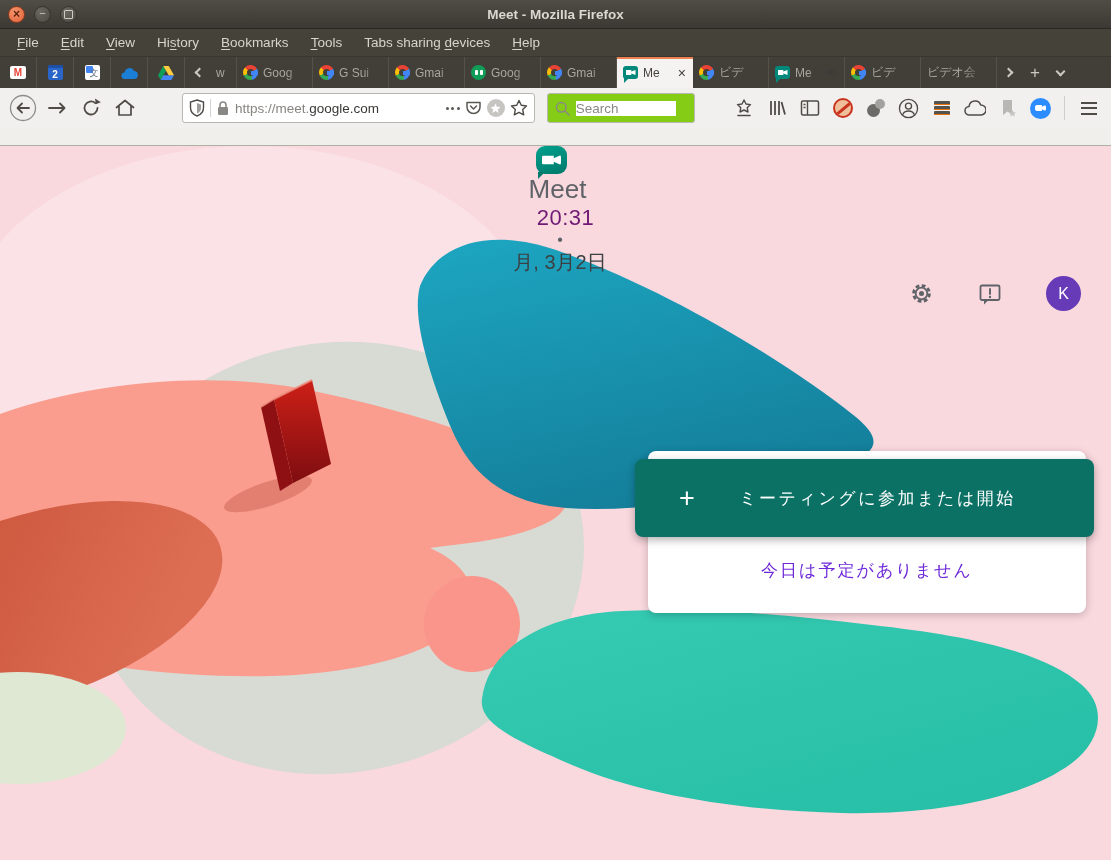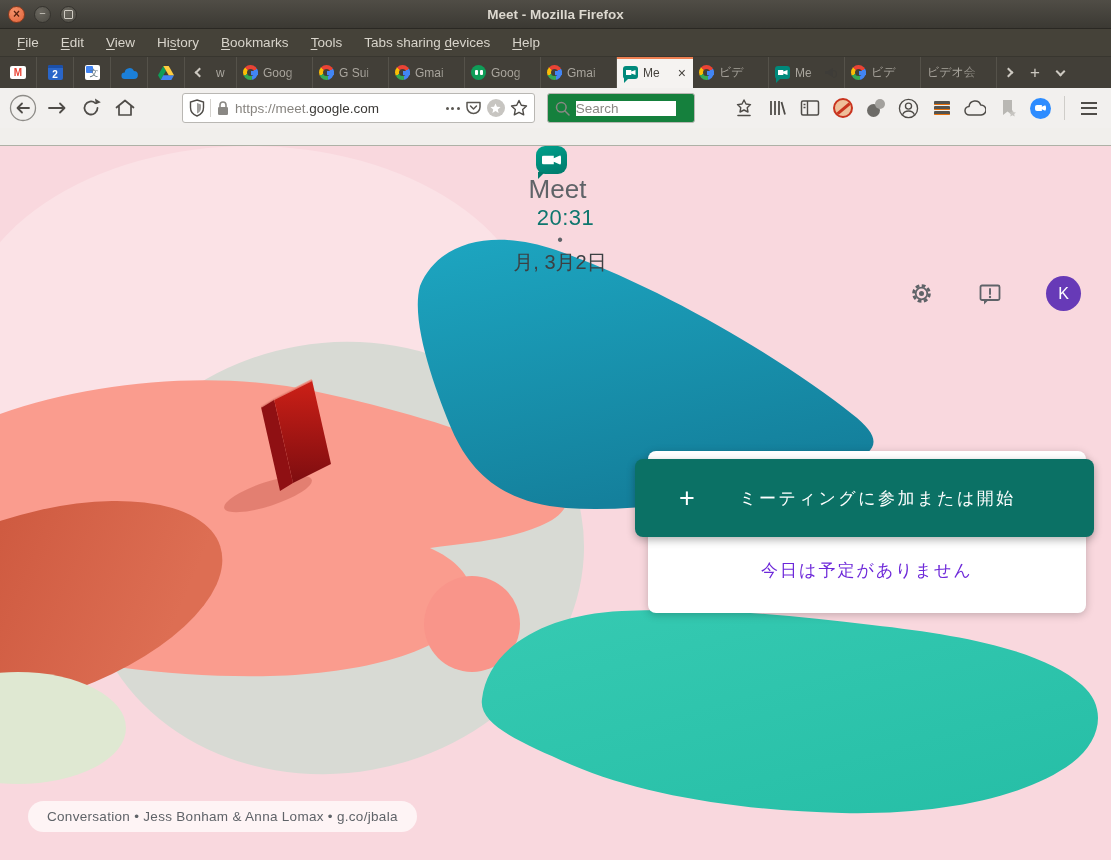--- a/index.html
+++ b/index.html
@@ -76,21 +76,21 @@
             display:flex; align-items:center; padding:0 6px; gap:5px; margin-left:38px;justify-content:flex-end; }
   .url-sep { width:1px; height:18px; background:#d4d2ce; }
   .url-text { flex:1; font-size:13.5px; white-space:nowrap; overflow:hidden;
               -webkit-mask-image:linear-gradient(90deg,#000 80%,transparent 98%);
               mask-image:linear-gradient(90deg,#000 80%,transparent 98%); }
   .url-dim { color:#87847f; }
   .url-host { color:#3b3936; }
   .dots3 { display:flex; gap:2.5px; }
   .dots3 i { width:3px; height:3px; border-radius:50%; background:#5a5752; }
   .graystar { width:18px; height:18px; border-radius:50%; background:#c7c5c1; display:flex; align-items:center; justify-content:center; }
-  .searchbar { width:152px; height:30px; background:#15803d; border:1px solid #b9b7b3; border-radius:3px;
+  .searchbar { width:152px; height:30px; background:#84cc16; border:1px solid #b9b7b3; border-radius:3px;
                display:flex; align-items:center; padding:0 7px; gap:6px; margin-left:8px; }
   .searchbar input { border:none; outline:none; width:100px; font-size:13.5px; color:#3b3936; font-family:inherit; }
   .searchbar input::placeholder { color:#8a8884; }
   .toolicons { display:flex; align-items:center; gap:4px; margin-left:30px; }
   .toolicon { width:29px; height:29px; display:flex; align-items:center; justify-content:center; flex:none; }
   .vsep { width:1px; height:24px; background:#cfcdc9; margin:0 5px; }
   .hamb { display:flex; flex-direction:column; gap:3.5px; }
   .hamb i { width:16px; height:2px; background:#4f4c48; }
   .icon-ban { width:20px; height:20px; border-radius:50%; border:2.5px solid #c9331e; background:rgba(235,130,50,.45); position:relative; overflow:hidden;}
   .icon-ban::after { content:""; position:absolute; left:-2px; top:6px; width:24px; height:3px; background:#c9331e; transform:rotate(-40deg); }
@@ -110,21 +110,21 @@
   .content { position:relative; height:713px; overflow:hidden; background:#f9d8de; }
   .artwork { position:absolute; inset:0; }
 
   .meet-header { position:absolute; top:0; left:0; right:0; height:68px; display:flex; align-items:center; padding:0 30px 0 22px; z-index:5;flex-direction:column; }
   .meet-logo { position:relative; width:31px; height:28px; border-radius:9px; background:linear-gradient(160deg,#00a18c,#00796b); flex:none; }
   .meet-logo::before { content:""; position:absolute; left:2px; bottom:-5px; width:0; height:0;
                        border-top:7px solid #00796b; border-right:7px solid transparent; }
   .meet-logo::after { content:""; position:absolute; top:9px; left:6px; width:19px; height:10px; background:#fff;
                       clip-path:polygon(0 8%,62% 8%,62% 32%,100% 0,100% 100%,62% 68%,62% 92%,0 92%); border-radius:2px; }
   .brand { font-size:26px; color:#5f6368; margin-left:12px; }
-  .clock { font-size:22px; color:#0f766e; margin-left:28px; letter-spacing:.5px; }
+  .clock { font-size:22px; color:#701a75; margin-left:28px; letter-spacing:.5px; }
   .hdr-sep { font-size:16px; color:#5f6368; margin-left:17px; }
   .hdr-date { font-size:20px; color:#3c4043; margin-left:17px; }
   .hdr-right { margin-left:auto; display:flex; align-items:center; gap:44px; }
   .avatar { width:35px; height:35px; border-radius:50%; background:#673ab7; color:#fff; font-size:16px;
             display:flex; align-items:center; justify-content:center; }
 
   .schedule-card { position:absolute; left:648px; top:305px; width:438px; height:162px; background:#fff; border-radius:8px;
                    box-shadow:0 2px 8px rgba(0,0,0,.22); z-index:6; }
   .empty-text { position:absolute; top:108px; left:0; right:0; text-align:center; color:#6d28d9; font-size:17px; letter-spacing:2px; }
   .join-banner { position:absolute; left:635px; top:313px; width:459px; height:78px; background:#0b7165; border-radius:8px;
@@ -433,17 +433,14 @@
     </div>
 
     <div class="schedule-card">
       <div class="empty-text">今日は予定がありません</div>
     </div>
     <div class="join-banner">
       <span class="join-plus">+</span>
       <span class="join-label">ミーティングに参加または開始</span>
     </div>
 
-    <div class="footer-pill">
-      <span class="footer-text">Conversation • Jess Bonham &amp; Anna Lomax • g.co/jbala</span>
-    </div>
   </div>
 </div>
 
 </body></html>

